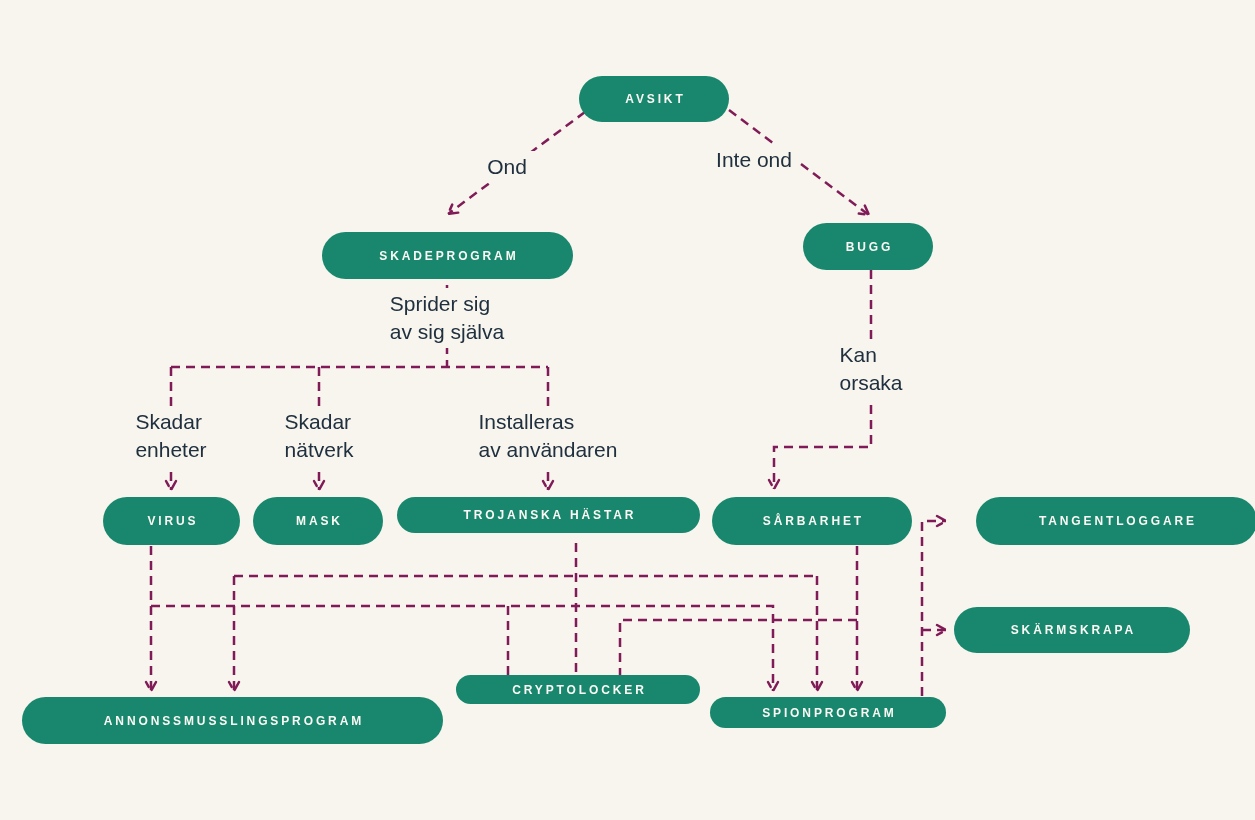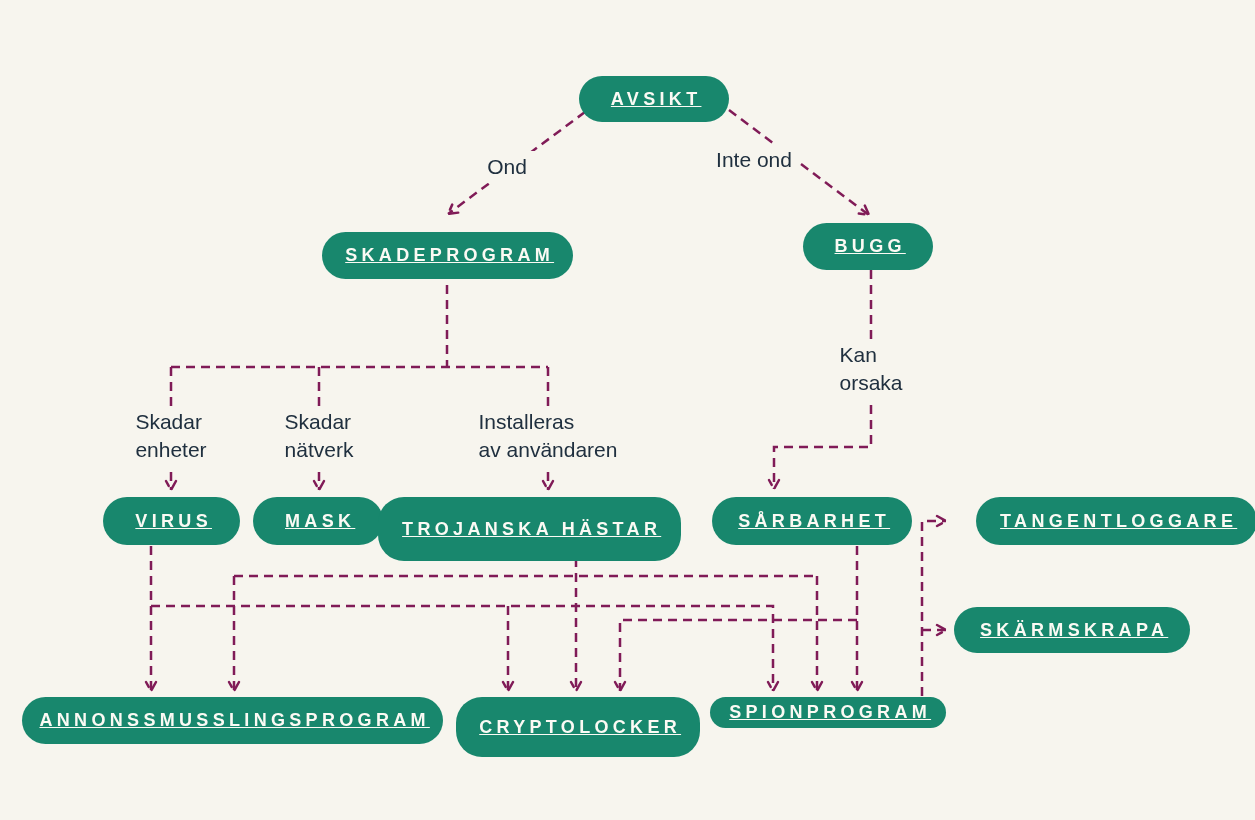--- a/index.html
+++ b/index.html
@@ -27,24 +27,23 @@
     background:var(--bg);
     padding:2px 8px;
     font-size:21px;line-height:28px;
     color:var(--label);
   }
   .node{
     position:absolute;z-index:3;
     display:flex;align-items:center;justify-content:center;
     background:var(--node);color:var(--node-text);
     border-radius:26px;
-    font-weight:bold;font-size:18px;
+    font-weight:bold;font-size:12px;
     letter-spacing:0.24em;padding-left:0.24em;
     white-space:nowrap;
-    text-decoration:underline;
   }
 </style>
 </head>
 <body>
 
 <div id="stage">
 
   <svg class="wires" width="1255" height="820" viewBox="0 0 1255 820">
     <defs>
       <marker id="arr" viewBox="0 0 14 14" refX="11" refY="7" markerWidth="14" markerHeight="14" markerUnits="userSpaceOnUse" orient="auto-start-reverse">
@@ -71,20 +70,24 @@
     <path d="M922,696 V521 H946" marker-end="url(#arr)"></path>
     <path d="M922,630 H946" marker-end="url(#arr)"></path>
   </svg>
 
   <div class="elabel" style="left:507px;top:167px">
     <div>Ond</div>
   </div>
   <div class="elabel" style="left:754px;top:160px">
     <div>Inte ond</div>
   </div>
+  <div class="elabel" style="left:447px;top:318px">
+    <div>Sprider sig</div>
+    <div>av sig själva</div>
+  </div>
   <div class="elabel" style="left:171px;top:436px">
     <div>Skadar</div>
     <div>enheter</div>
   </div>
   <div class="elabel" style="left:319px;top:436px">
     <div>Skadar</div>
     <div>nätverk</div>
   </div>
   <div class="elabel" style="left:548px;top:436px">
     <div>Installeras</div>
@@ -93,21 +96,21 @@
   <div class="elabel" style="left:871px;top:369px">
     <div>Kan</div>
     <div>orsaka</div>
   </div>
 
   <div class="node" style="left:579px;top:76px;width:150px;height:46px">AVSIKT</div>
   <div class="node" style="left:322px;top:232px;width:251px;height:47px">SKADEPROGRAM</div>
   <div class="node" style="left:803px;top:223px;width:130px;height:47px">BUGG</div>
   <div class="node" style="left:253px;top:497px;width:130px;height:48px">MASK</div>
   <div class="node" style="left:103px;top:497px;width:137px;height:48px">VIRUS</div>
-  <div class="node" style="left:378px;top:497px;width:303px;height:64px">TROJANSKA HÄSTAR</div>
+  <div class="node" style="left:397px;top:497px;width:303px;height:36px">TROJANSKA HÄSTAR</div>
   <div class="node" style="left:712px;top:497px;width:200px;height:48px">SÅRBARHET</div>
   <div class="node" style="left:976px;top:497px;width:281px;height:48px">TANGENTLOGGARE</div>
   <div class="node" style="left:954px;top:607px;width:236px;height:46px">SKÄRMSKRAPA</div>
   <div class="node" style="left:22px;top:697px;width:421px;height:47px">ANNONSSMUSSLINGSPROGRAM</div>
-  <div class="node" style="left:456px;top:697px;width:244px;height:60px">CRYPTOLOCKER</div>
+  <div class="node" style="left:456px;top:675px;width:244px;height:29px">CRYPTOLOCKER</div>
   <div class="node" style="left:710px;top:697px;width:236px;height:31px">SPIONPROGRAM</div>
 
 </div>
 
 </body></html>

